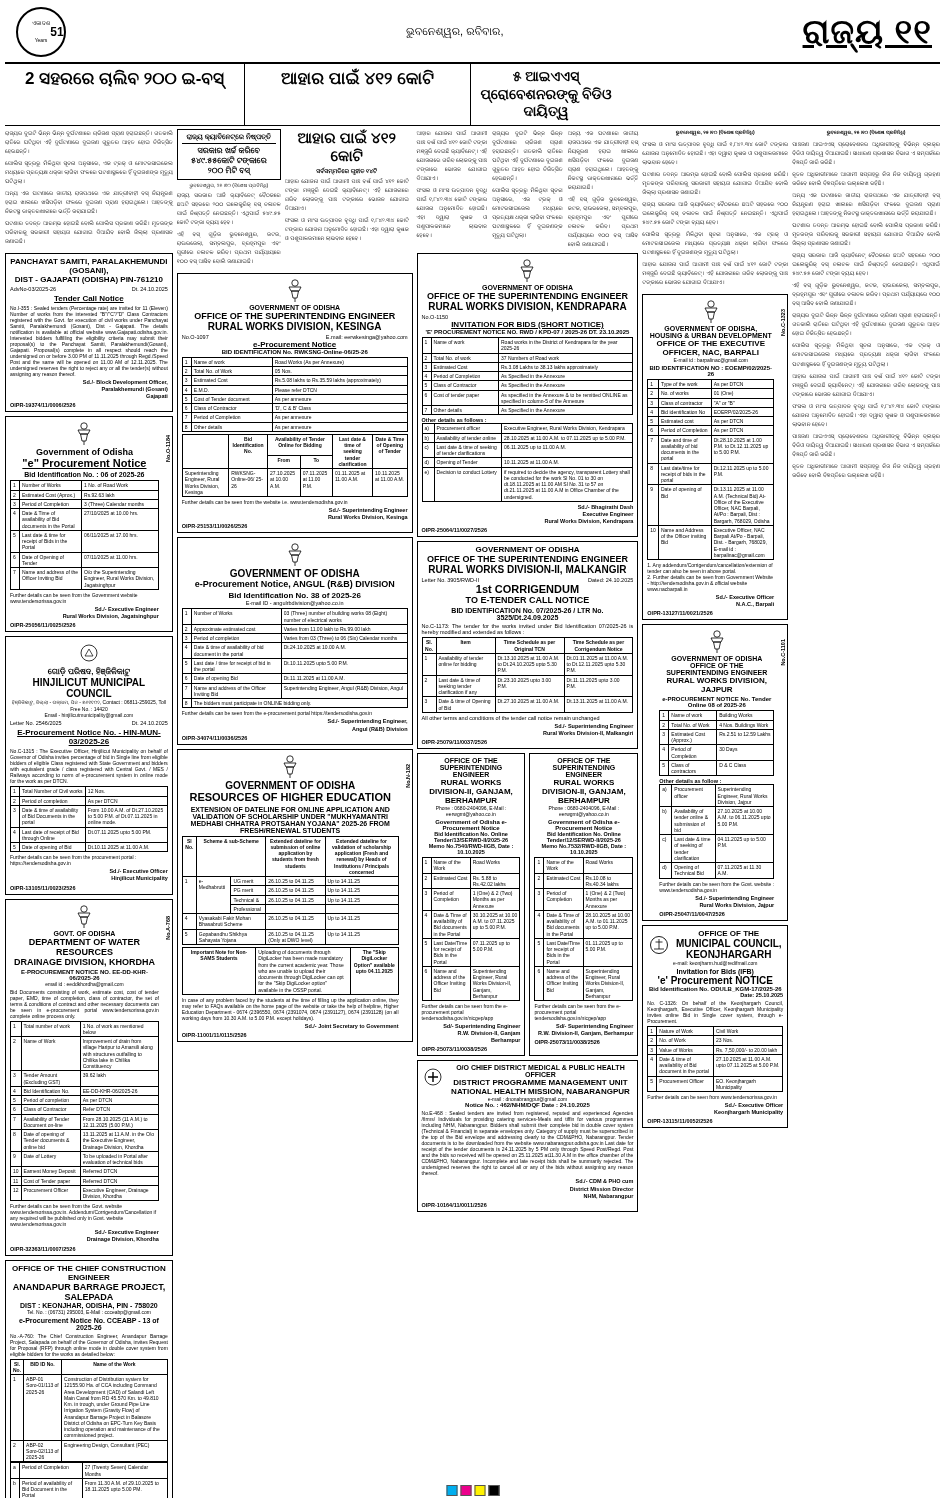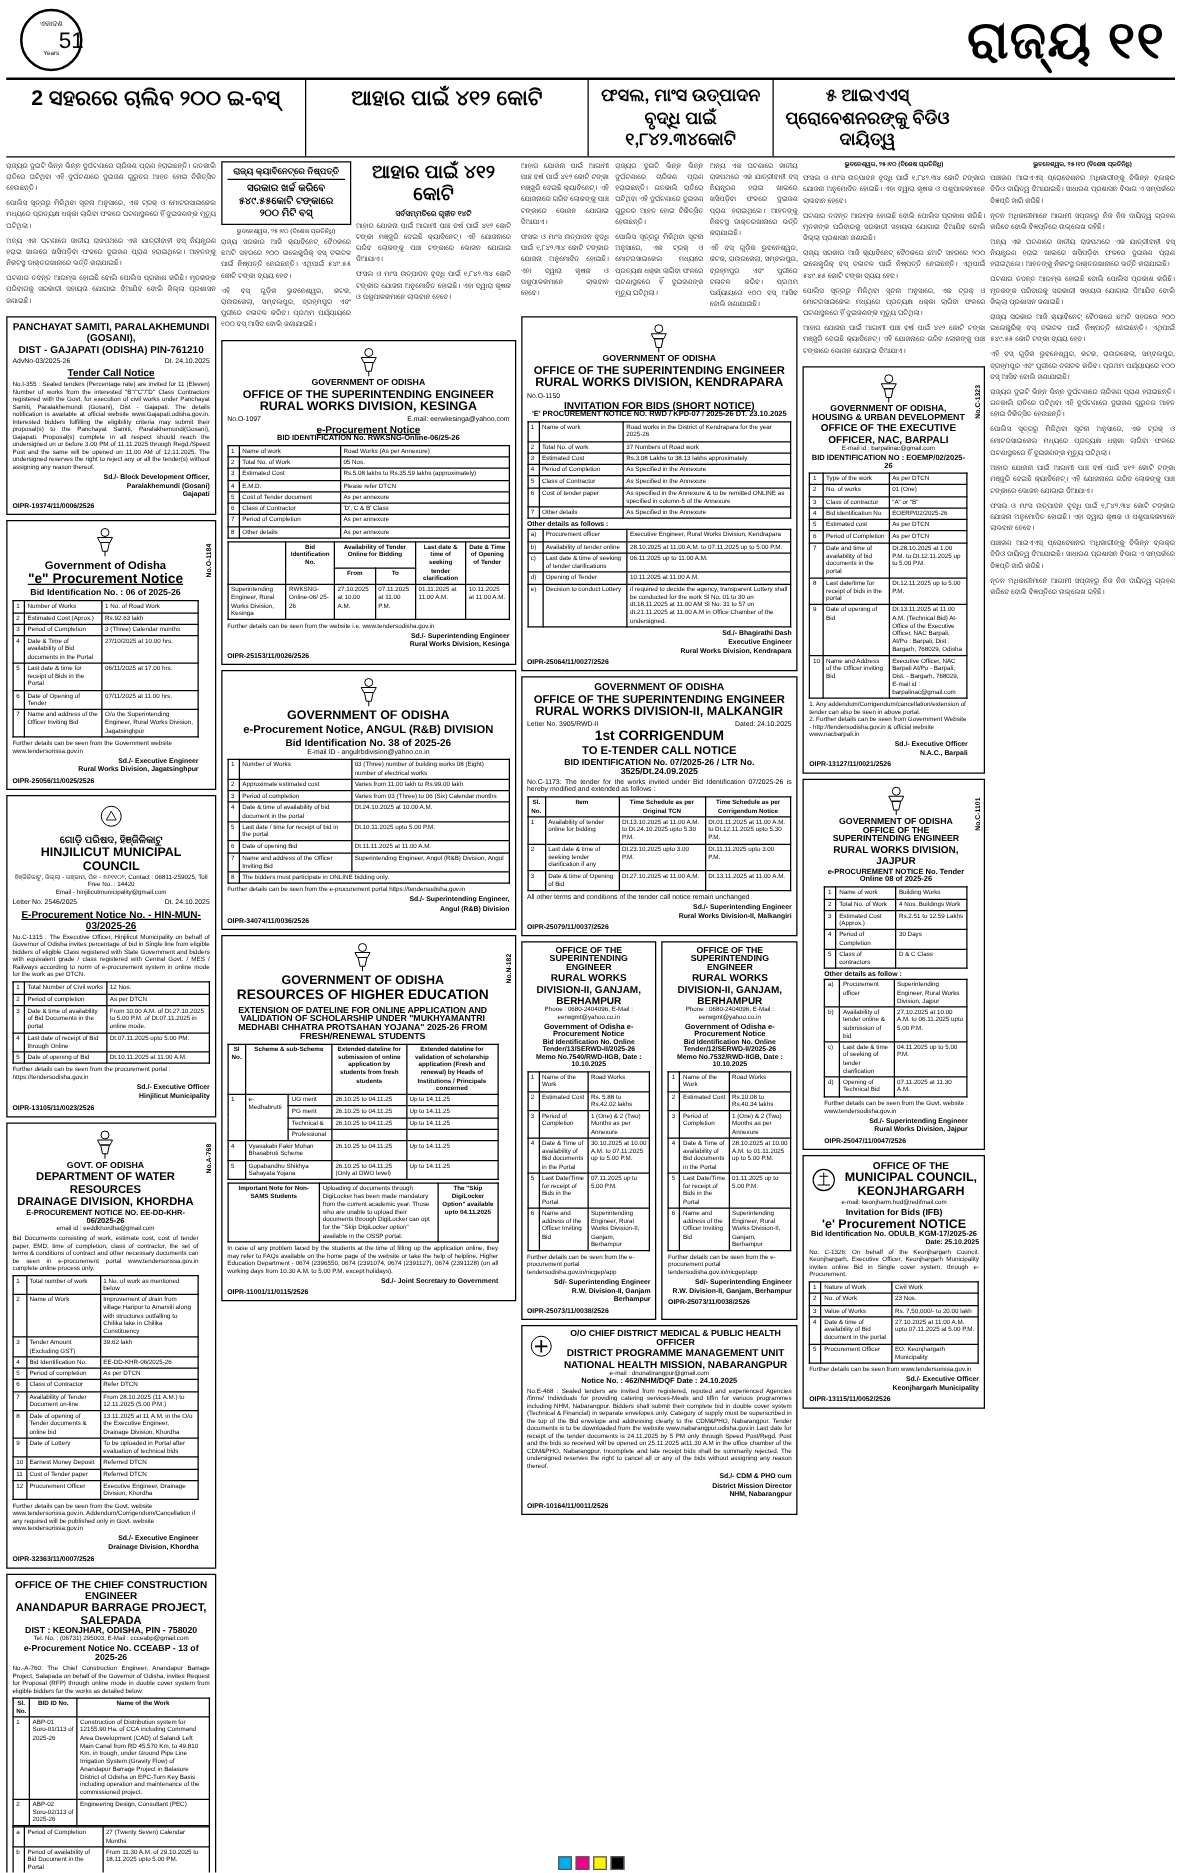--- a/index.html
+++ b/index.html
@@ -11,24 +11,24 @@
     position:relative;
     overflow:hidden;
   }
   .page { width:945px; height:1498px; padding:4px 5px; position:relative; }
 
   
   .masthead { display:flex; align-items:center; border-bottom:2px solid #000; padding-bottom:3px; height:60px; }
   .logo { width:72px; height:52px; display:flex; align-items:center; justify-content:center; }
   .logo-badge { width:50px; height:50px; border-radius:50%; border:2px solid #000; display:flex; flex-direction:column; align-items:center; justify-content:center; line-height:1; }
   .logo-badge .t { font-size:6px; }
-  .logo-badge .n { font-size:18px; font-weight:normal;margin-left:32px; }
+  .logo-badge .n { font-size:12px; font-weight:bold;margin-left:32px; }
   .logo-badge .y { font-size:5px; }
   .mh-mid { flex:1; text-align:center; font-size:11px; line-height:1.5; padding-left:30px; }
-  .mh-right { font-size:42px; font-weight:bold; letter-spacing:1px; padding-right:8px; }
+  .mh-right { font-size:34px; font-weight:bold; letter-spacing:1px; padding-right:8px;text-decoration:underline; }
 
   
   .headband { display:flex; border-bottom:1.5px solid #000; }
   .hb-col { padding:4px 6px; border-right:1px solid #000; }
   .hb-col:last-child { border-right:none; }
   .hl { font-size:17px; font-weight:bold; line-height:1.25; text-align:center; }
   .hl.sm { font-size:14px; }
 
   
   .grid { display:flex; gap:4px; margin-top:3px; }
@@ -79,33 +79,31 @@
 
   <div class="masthead">
     <div class="logo">
       <div class="logo-badge">
         <span class="t">ଏକାଦଶ</span>
         <span class="n">51</span>
         <span class="y">Years</span>
       </div>
     </div>
     <div class="mh-mid">
+      <div>ଭୁବନେଶ୍ୱର, ରବିବାର,</div>
     </div>
     <div class="mh-right">ରାଜ୍ୟ ୧୧</div>
   </div>
 
   <div class="headband">
     <div class="hb-col" style="width:240px;">
       <div class="hl">2 ସହରରେ ଚାଲିବ ୨୦୦ ଇ-ବସ୍</div>
     </div>
     <div class="hb-col" style="width:226px;">
       <div class="hl">ଆହାର ପାଇଁ ୪୧୨ କୋଟି</div>
-    </div>
-    <div class="hb-col" style="width:148px;">
-      <div class="hl sm">ଫସଲ, ମାଂସ ଉତ୍ପାଦନ ବୃଦ୍ଧି ପାଇଁ ୧,୮୪୨.୩୪କୋଟି</div>
     </div>
     <div class="hb-col" style="width:150px;">
       <div class="hl sm">୫ ଆଇଏଏସ୍ ପ୍ରୋବେଶନରଙ୍କୁ ବିଡିଓ ଦାୟିତ୍ୱ</div>
     </div>
   </div>
 
   <div class="grid">
 
     <div class="col c1">
 

